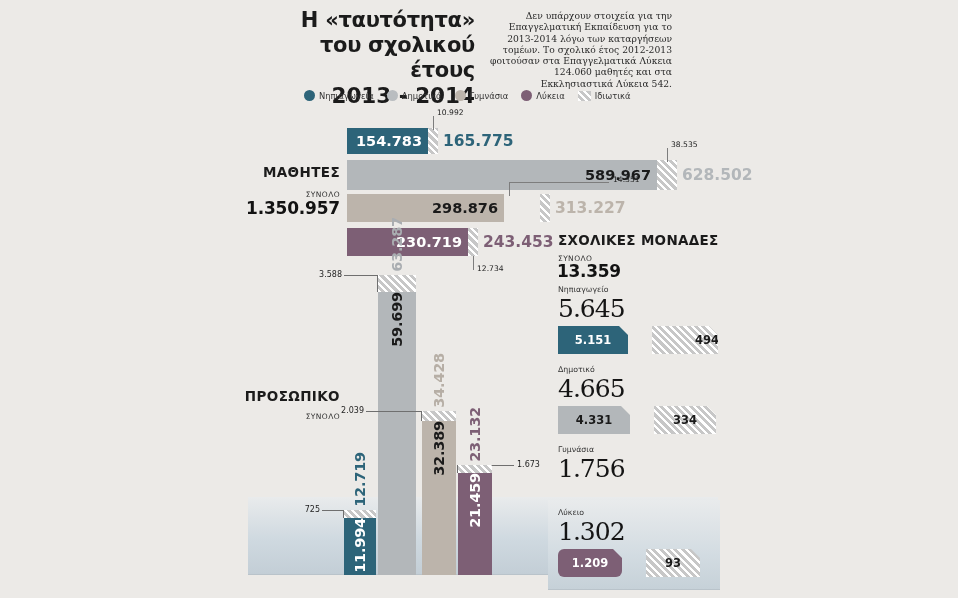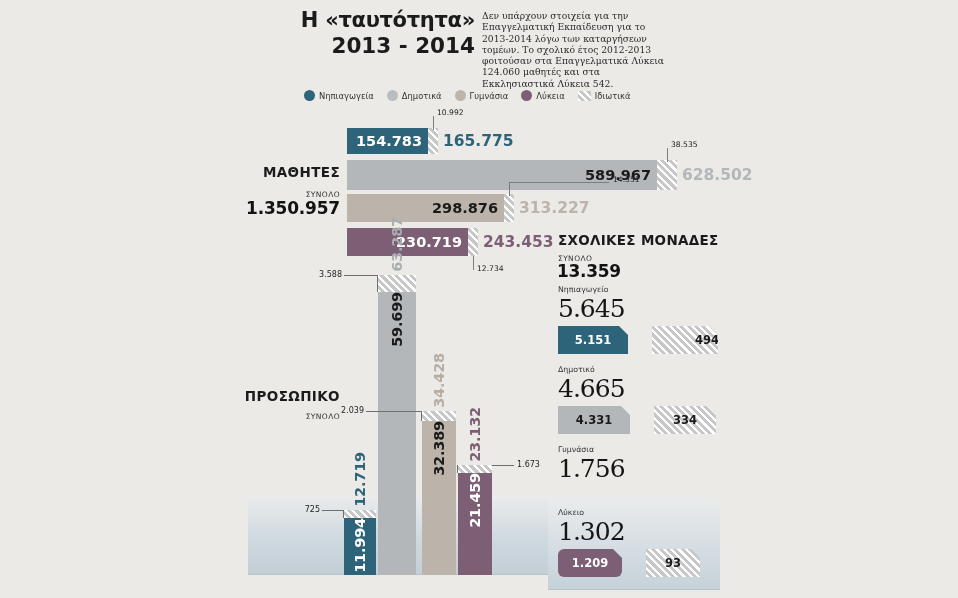--- a/index.html
+++ b/index.html
@@ -16,21 +16,21 @@
     position: absolute; left: 290px; top: 8px; width: 185px;
     text-align: right;
     font-weight: bold; font-size: 21px; line-height: 25px;
     color: #1b1b1b; letter-spacing: -0.3px;
   }
   .hdr-title .l3 { font-size: 21.5px; letter-spacing: 0px; }
   .hdr-note {
     position: absolute; left: 482px; top: 10px; width: 190px;
     font-family: "DejaVu Serif", "Liberation Serif", serif;
     font-size: 9.2px; line-height: 11.3px; color: #2a2a2a;
-    text-align: left;
+    text-align: right;
   }
 
   
   .legend {
     position: absolute; left: 276px; top: 90px;
     display: flex; align-items: flex-end; gap: 13px; margin-left: 28px;
   }
   .lg-item { display: flex; align-items: center; gap: 4px; }
   .lg-dot { width: 11px; height: 11px; border-radius: 50%; display: block; }
   .lg-sw  { width: 13px; height: 10px; display: block; }
@@ -132,20 +132,21 @@
     border-bottom: 1px solid #b9c3ca;
   }
 </style>
 </head>
 <body>
 
 <div id="canvas">
 
   <div class="hdr-title">
     <div class="l1">Η «ταυτότητα»</div>
+    <div class="l2">του σχολικού έτους</div>
     <div class="l3">2013 - 2014</div>
   </div>
   <div class="hdr-note">Δεν υπάρχουν στοιχεία για την Επαγγελματική Εκπαίδευση για το 2013-2014 λόγω των καταργήσεων τομέων. Το σχολικό έτος 2012-2013 φοιτούσαν στα Επαγγελματικά Λύκεια 124.060 μαθητές και στα Εκκλησιαστικά Λύκεια 542.</div>
 
   <div class="legend" id="legend">
       <div class="lg-item">
         <span class="lg-dot" style="background: rgb(45, 100, 121);"></span>
         <span class="lg-txt">Νηπιαγωγεία</span>
       </div>
       <div class="lg-item">
@@ -182,21 +183,21 @@
       <div class="sbar-row" style="left: 347px; top: 160px;">
         <div class="sbar" style="height: 30px;">
           <div class="main dark-txt" style="width: 310px; background: rgb(179, 183, 186); color: rgb(26, 26, 26);">589.967</div>
           <div class="hatch" style="width: 20px; background: repeating-linear-gradient(45deg, rgb(255, 255, 255) 0px, rgb(255, 255, 255) 2.3px, rgb(199, 199, 199) 2.3px, rgb(199, 199, 199) 5.2px); clip-path: polygon(0px 0px, 100% 0px, 100% 100%, 0px 100%);"></div>
           <div class="sbar-total" style="color: rgb(179, 183, 186);">628.502</div>
         </div>
         <div class="tick-v" style="left: 320px; top: -12px; height: 14px;"></div>
         <div class="notch-up" style="left: 324px; top: -20px;">38.535</div>
       </div>
       <div class="sbar-row" style="left: 347px; top: 194px;">
-        <div class="sbar" style="height: 28px;">
+        <div class="sbar" style="height: 28px; gap: 36px;">
           <div class="main dark-txt" style="width: 157px; background: rgb(188, 180, 171); color: rgb(26, 26, 26);">298.876</div>
           <div class="hatch" style="width: 10px; background: repeating-linear-gradient(45deg, rgb(255, 255, 255) 0px, rgb(255, 255, 255) 2.3px, rgb(199, 199, 199) 2.3px, rgb(199, 199, 199) 5.2px); clip-path: polygon(0px 0px, 100% 0px, 100% 100%, 0px 100%);"></div>
           <div class="sbar-total" style="color: rgb(188, 180, 171);">313.227</div>
         </div>
         <div class="tick-v" style="left: 162px; top: -12px; height: 14px;"></div>
         <div class="notch-up" style="left: 266px; top: -19px;">14.351</div>
         <div class="tick-h" style="left: 162px; top: -12px; width: 100px;"></div>
       </div>
       <div class="sbar-row" style="left: 347px; top: 228px;">
         <div class="sbar" style="height: 28px;">

